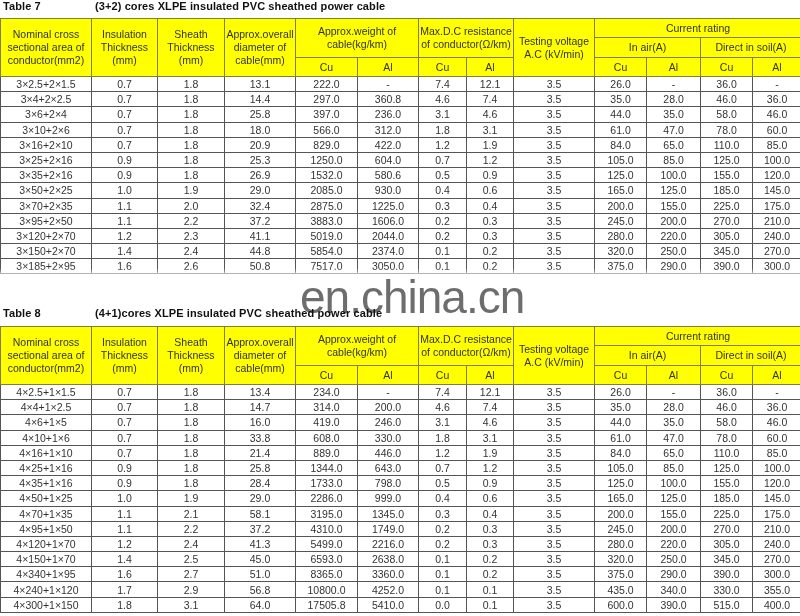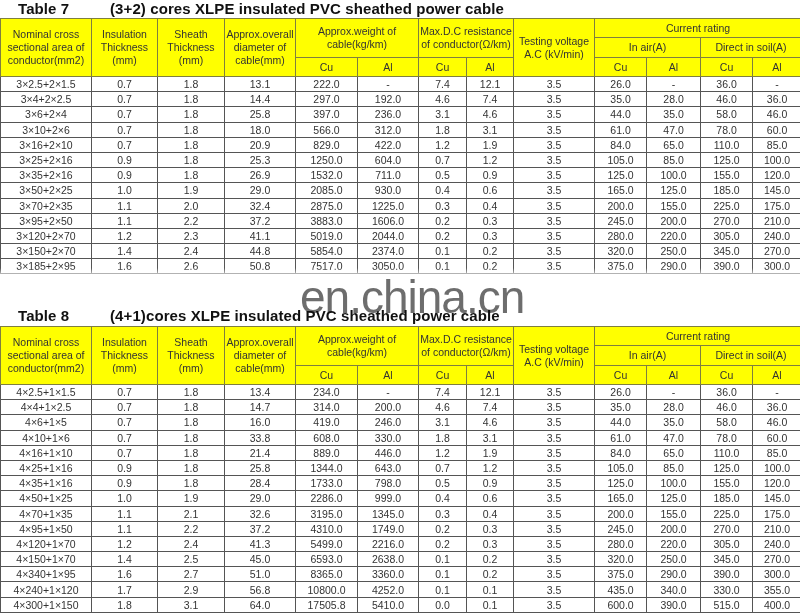--- a/index.html
+++ b/index.html
@@ -1,17 +1,17 @@
 <!DOCTYPE html>
 <html><head>
 <meta charset="utf-8">
 <style>
   html, body { margin: 0; padding: 0; background: #ffffff; }
   body { width: 800px; height: 616px; position: relative; overflow: hidden; font-family: "Liberation Sans", sans-serif; color: #222; }
-  .title { position: absolute; left: 18px; font-family: "Liberation Sans", sans-serif; font-weight: bold; font-size: 15px; color: #111; white-space: nowrap; letter-spacing: 0.1px; }
+  .title { position: absolute; left: 3px; font-family: "Liberation Sans", sans-serif; font-weight: bold; font-size: 11px; color: #111; white-space: nowrap; letter-spacing: 0.1px; }
   .title .num { display: inline-block; width: 92px; }
   table.spec { position: absolute; left: 0; border-collapse: collapse; table-layout: fixed; width: 801px; font-size: 10.5px; }
   table.spec th { background: #ffff00; font-weight: normal; color: #333; border: 1px solid #7f7f3f; padding: 0; line-height: 13px; text-align: center; vertical-align: middle; }
   table.spec td { border: 1px solid #555; text-align: center; padding: 0; height: 14.2px; line-height: 14px; color: #333; white-space: nowrap; }
   table.spec tr.sub th { height: 18px; }
   .watermark { position: absolute; left: 300px; top: 270px; font-family: "Liberation Sans", sans-serif; font-size: 46px; color: rgba(60,60,60,0.75); letter-spacing: -1px; white-space: nowrap; }
   .blurband { position: absolute; left: 0; width: 800px; height: 30px; top: 268px; background: linear-gradient(to bottom, rgba(255,255,255,0.0) 0%, rgba(255,255,255,0.75) 25%, rgba(255,255,255,0.9) 60%, rgba(255,255,255,0.6) 100%); }
 </style>
 </head>
 <body>
@@ -76,21 +76,21 @@
         <td>-</td>
         <td>36.0</td>
         <td>-</td>
       </tr>
       <tr>
         <td>3×4+2×2.5</td>
         <td>0.7</td>
         <td>1.8</td>
         <td>14.4</td>
         <td>297.0</td>
-        <td>192.0</td>
+        <td>360.8</td>
         <td>4.6</td>
         <td>7.4</td>
         <td>3.5</td>
         <td>35.0</td>
         <td>28.0</td>
         <td>46.0</td>
         <td>36.0</td>
       </tr>
       <tr>
         <td>3×6+2×4</td>
@@ -151,21 +151,21 @@
         <td>85.0</td>
         <td>125.0</td>
         <td>100.0</td>
       </tr>
       <tr>
         <td>3×35+2×16</td>
         <td>0.9</td>
         <td>1.8</td>
         <td>26.9</td>
         <td>1532.0</td>
-        <td>711.0</td>
+        <td>580.6</td>
         <td>0.5</td>
         <td>0.9</td>
         <td>3.5</td>
         <td>125.0</td>
         <td>100.0</td>
         <td>155.0</td>
         <td>120.0</td>
       </tr>
       <tr>
         <td>3×50+2×25</td>
@@ -426,21 +426,21 @@
         <td>3.5</td>
         <td>165.0</td>
         <td>125.0</td>
         <td>185.0</td>
         <td>145.0</td>
       </tr>
       <tr>
         <td>4×70+1×35</td>
         <td>1.1</td>
         <td>2.1</td>
-        <td>32.6</td>
+        <td>58.1</td>
         <td>3195.0</td>
         <td>1345.0</td>
         <td>0.3</td>
         <td>0.4</td>
         <td>3.5</td>
         <td>200.0</td>
         <td>155.0</td>
         <td>225.0</td>
         <td>175.0</td>
       </tr>

